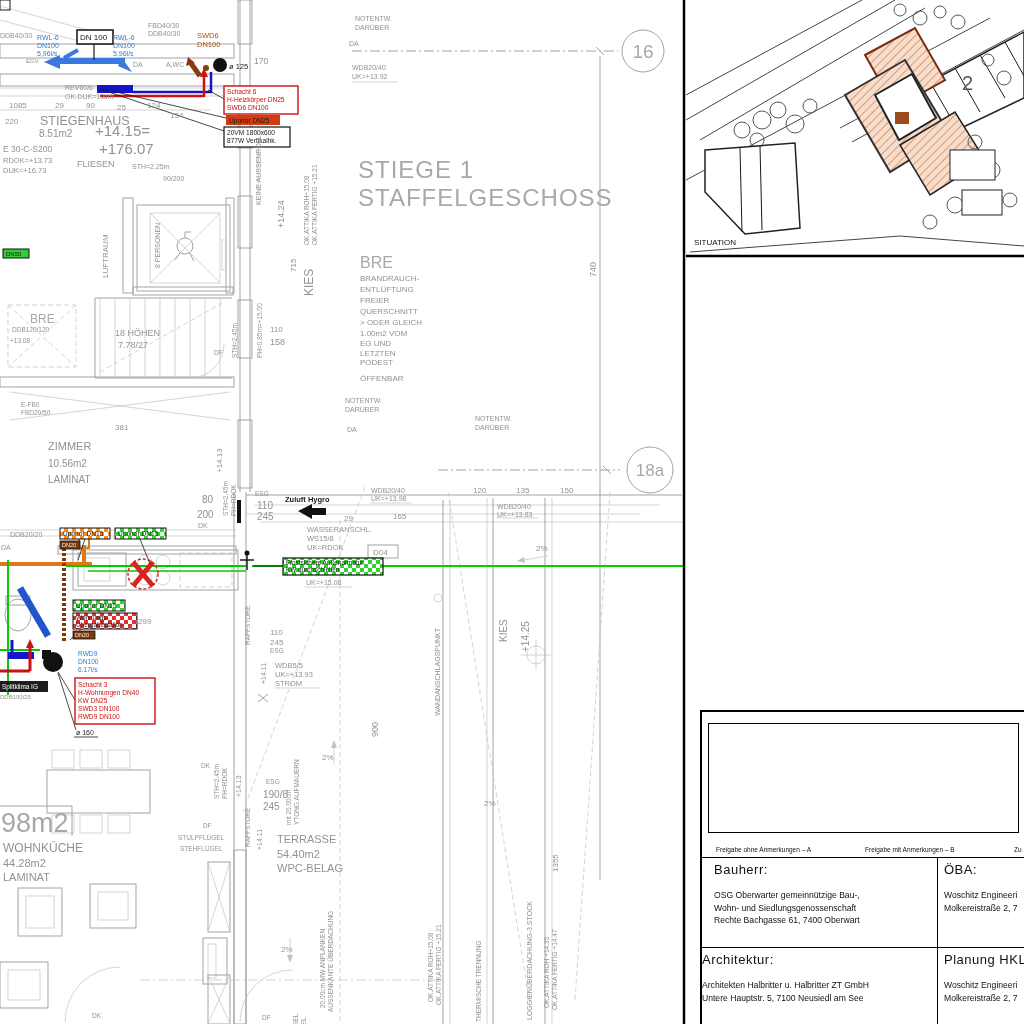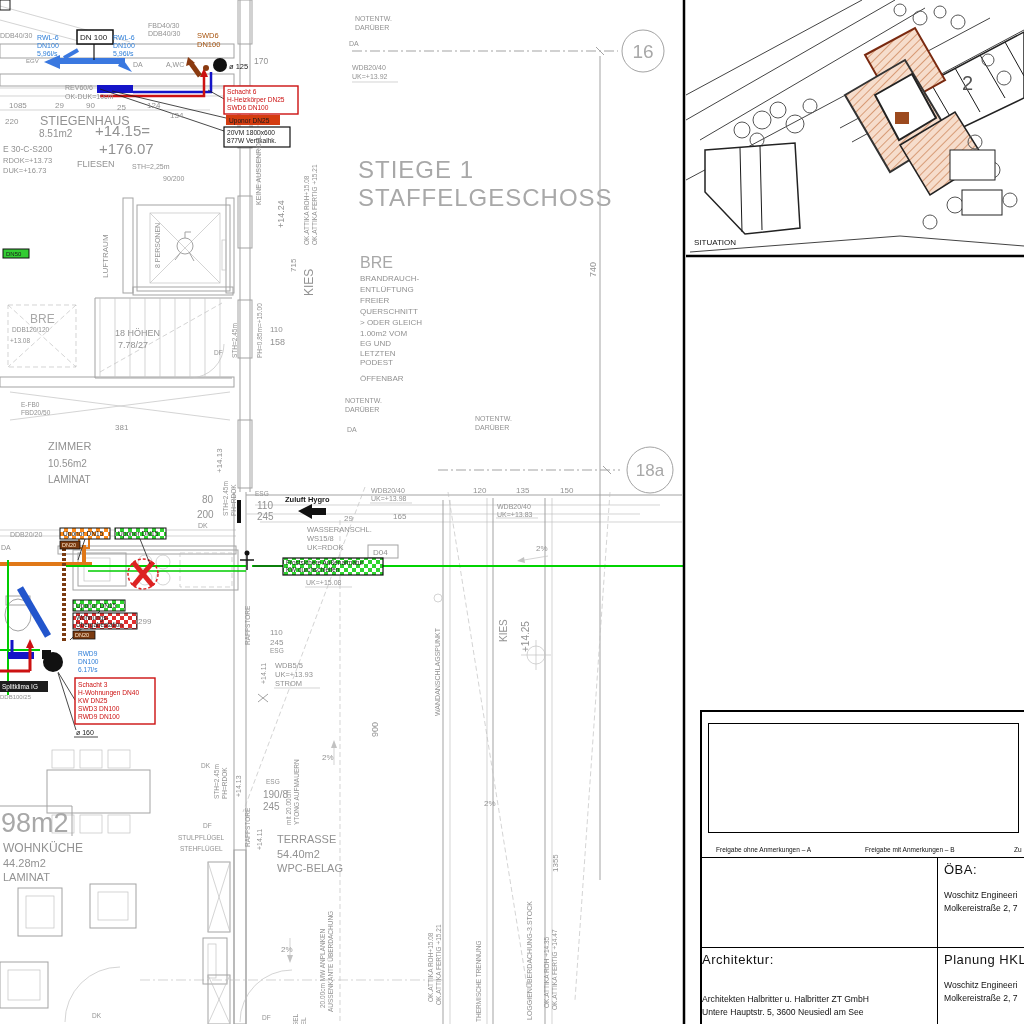--- a/index.html
+++ b/index.html
@@ -558,29 +558,35 @@
   <div class="tb-inner"></div>
   <div class="tb-strip">
     <span style="left:14px">Freigabe ohne Anmerkungen – A</span>
     <span style="left:163px">Freigabe mit Anmerkungen – B</span>
     <span style="left:312px">Zu</span>
   </div>
   <div class="tb-grid"></div>
   <div class="tb-vdiv"></div>
   <div class="tb-hdiv"></div>
 
+  <div class="tb-cell" style="left:12px;top:150px;width:215px">
+    <div class="tb-h">Bauherr:</div>
+    <div class="tb-l" style="margin-top:12px">OSG Oberwarter gemeinnützige Bau-,</div>
+    <div class="tb-l">Wohn- und Siedlungsgenossenschaft</div>
+    <div class="tb-l">Rechte Bachgasse 61, 7400 Oberwart</div>
+  </div>
   <div class="tb-cell" style="left:242px;top:150px;width:82px">
     <div class="tb-h">ÖBA:</div>
     <div class="tb-l" style="margin-top:12px">Woschitz Engineeri</div>
     <div class="tb-l">Molkereistraße 2, 7</div>
   </div>
   <div class="tb-cell" style="left:0;top:240px;width:215px">
     <div class="tb-h">Architektur:</div>
-    <div class="tb-l" style="margin-top:26px">Architekten Halbritter u. Halbritter ZT GmbH</div>
-    <div class="tb-l">Untere Hauptstr. 5, 3600 Neusiedl am See</div>
+    <div class="tb-l" style="margin-top:12px">Architekten Halbritter u. Halbritter ZT GmbH</div>
+    <div class="tb-l">Untere Hauptstr. 5, 7100 Neusiedl am See</div>
   </div>
   <div class="tb-cell" style="left:242px;top:240px;width:82px">
     <div class="tb-h">Planung HKLS:</div>
     <div class="tb-l" style="margin-top:12px">Woschitz Engineeri</div>
     <div class="tb-l">Molkereistraße 2, 7</div>
   </div>
 </div>
 </div>
 
 </body></html>

